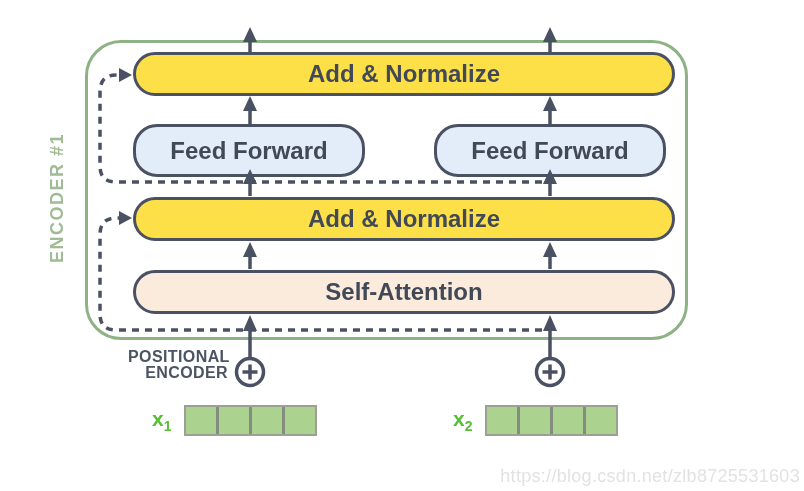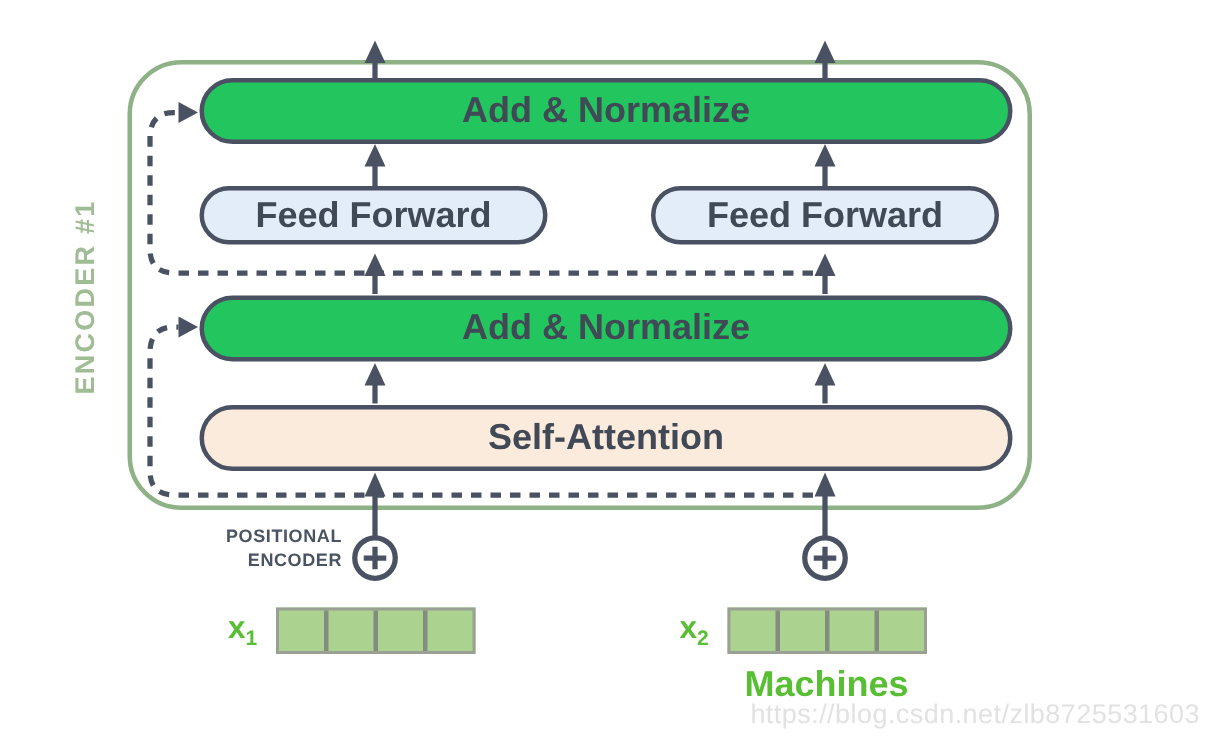--- a/index.html
+++ b/index.html
@@ -18,26 +18,26 @@
     font-size:18px; font-weight:700; letter-spacing:1.5px;
     color:#9fbc95; white-space:nowrap;
   }
   .pill {
     position:absolute; box-sizing:border-box;
     border:3.5px solid #4a5162; border-radius:24px;
     display:flex; align-items:center; justify-content:center;
     font-size:24px; font-weight:600; color:#414856;
   }
   .bar     { left:133px; width:542px; height:44px; }
-  .greenbar{ background:#22c55e; }
-  .bluebox { background:#e3edf9; width:232px; height:39px; top:124px; }
+  .greenbar{ background:#fde047; }
+  .bluebox { background:#e3edf9; width:232px; height:53px; top:124px; }
   .peachbar{ background:#fbebdc; }
   .pos-enc {
     position:absolute; left:128px; top:349px; width:100px;
-    text-align:right; font-size:12px; font-weight:700;
+    text-align:right; font-size:16px; font-weight:700;
     letter-spacing:0.4px; line-height:16px; color:#4b5462;
   }
   .vector {
     position:absolute; top:405px; width:133px; height:31px;
     display:flex; box-sizing:border-box; border:2px solid #9aa093;
     background:#abd28f;
   }
   .vector .cell { flex:1; }
   .vector .cell + .cell { border-left:3px solid #848c80; }
   .x-label {
@@ -96,21 +96,20 @@
     <div class="cell"></div>
   </div>
 
   <div class="x-label" style="left:453px;"><span>x</span><sub>2</sub></div>
   <div class="vector" style="left:485px;">
     <div class="cell"></div>
     <div class="cell"></div>
     <div class="cell"></div>
     <div class="cell"></div>
   </div>
-  <div class="word" style="left:451px;">Machines</div>
 
   <div class="watermark">https://blog.csdn.net/zlb8725531603</div>
 
   <svg class="overlay" width="804" height="491" viewBox="0 0 804 491">
     <g stroke="#4a5162" fill="#4a5162" stroke-width="3.5">
 
       <g>
         <line x1="250" y1="53" x2="250" y2="41"></line>
           <polygon points="243,42 257,42 250,27" stroke="none"></polygon>
       </g>

